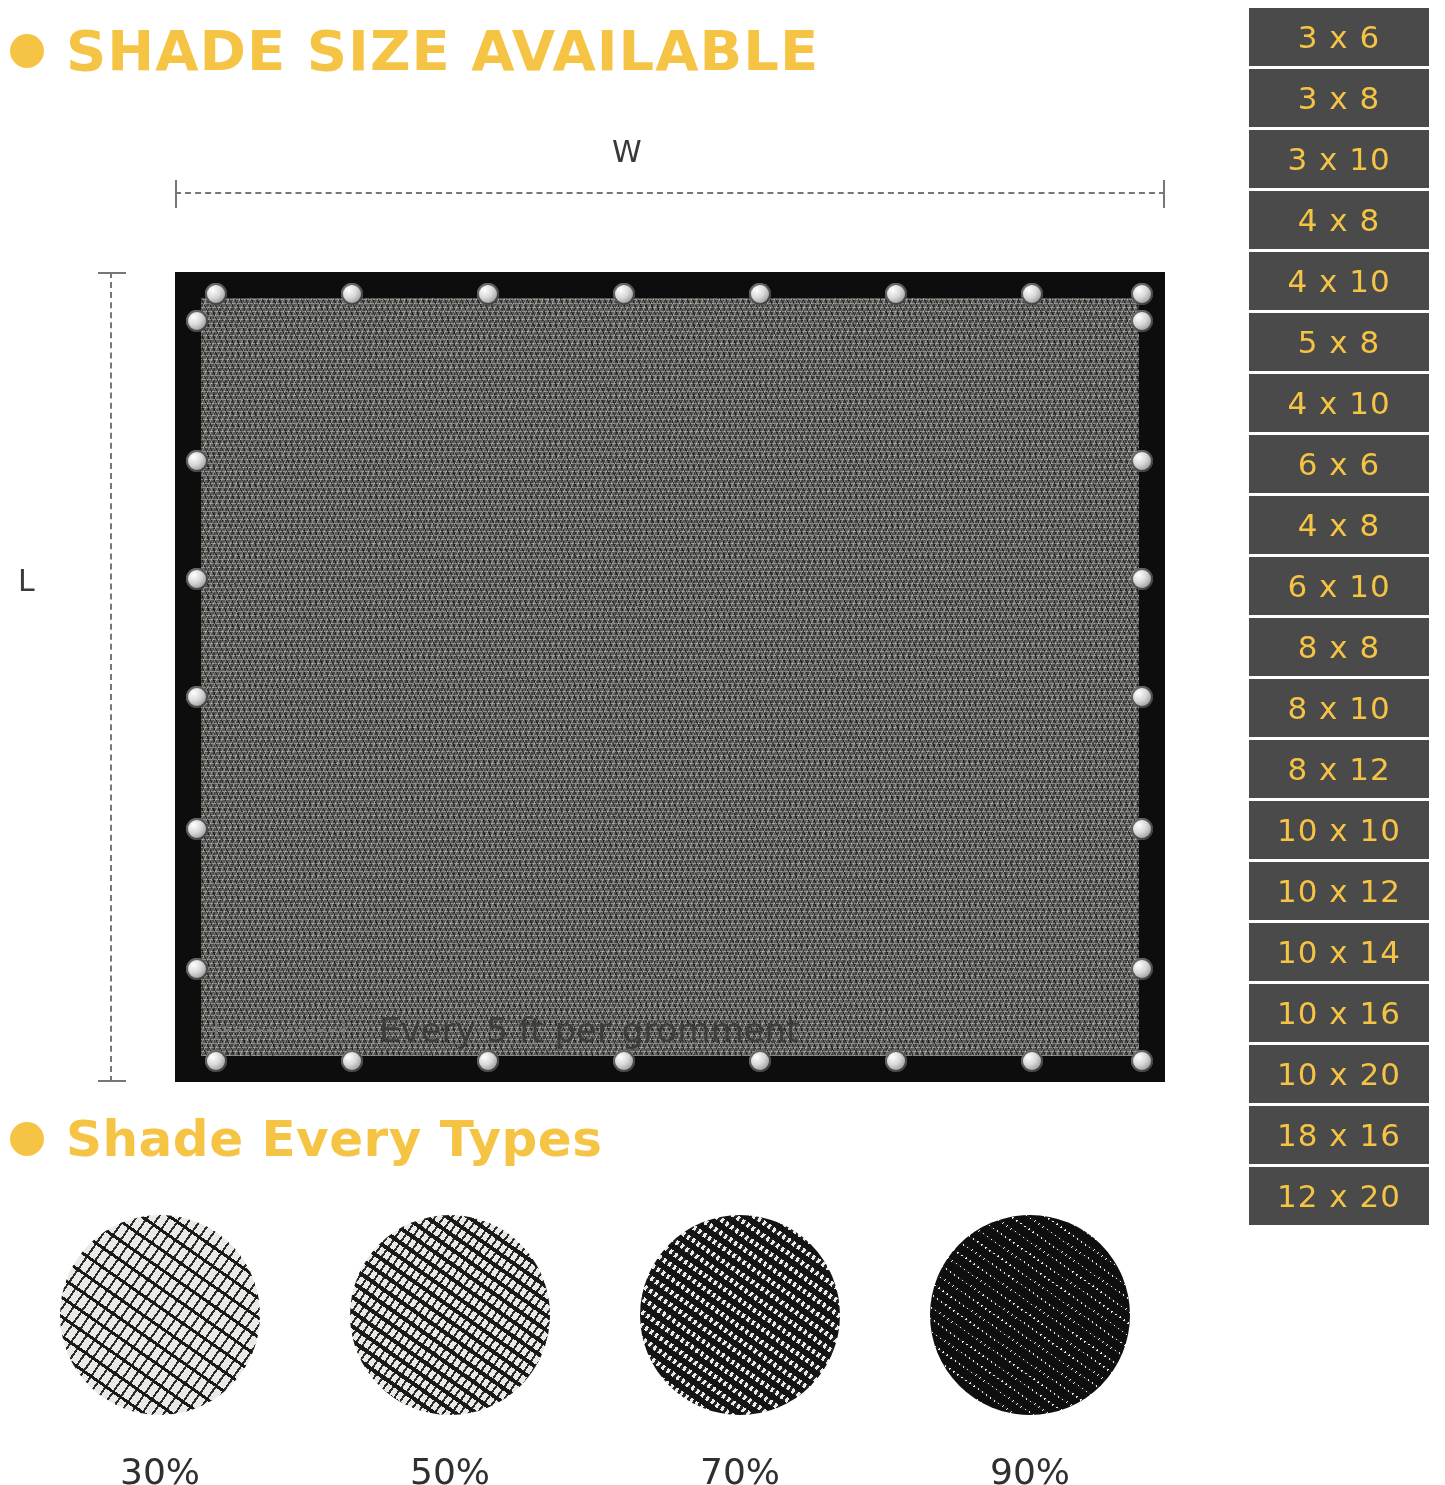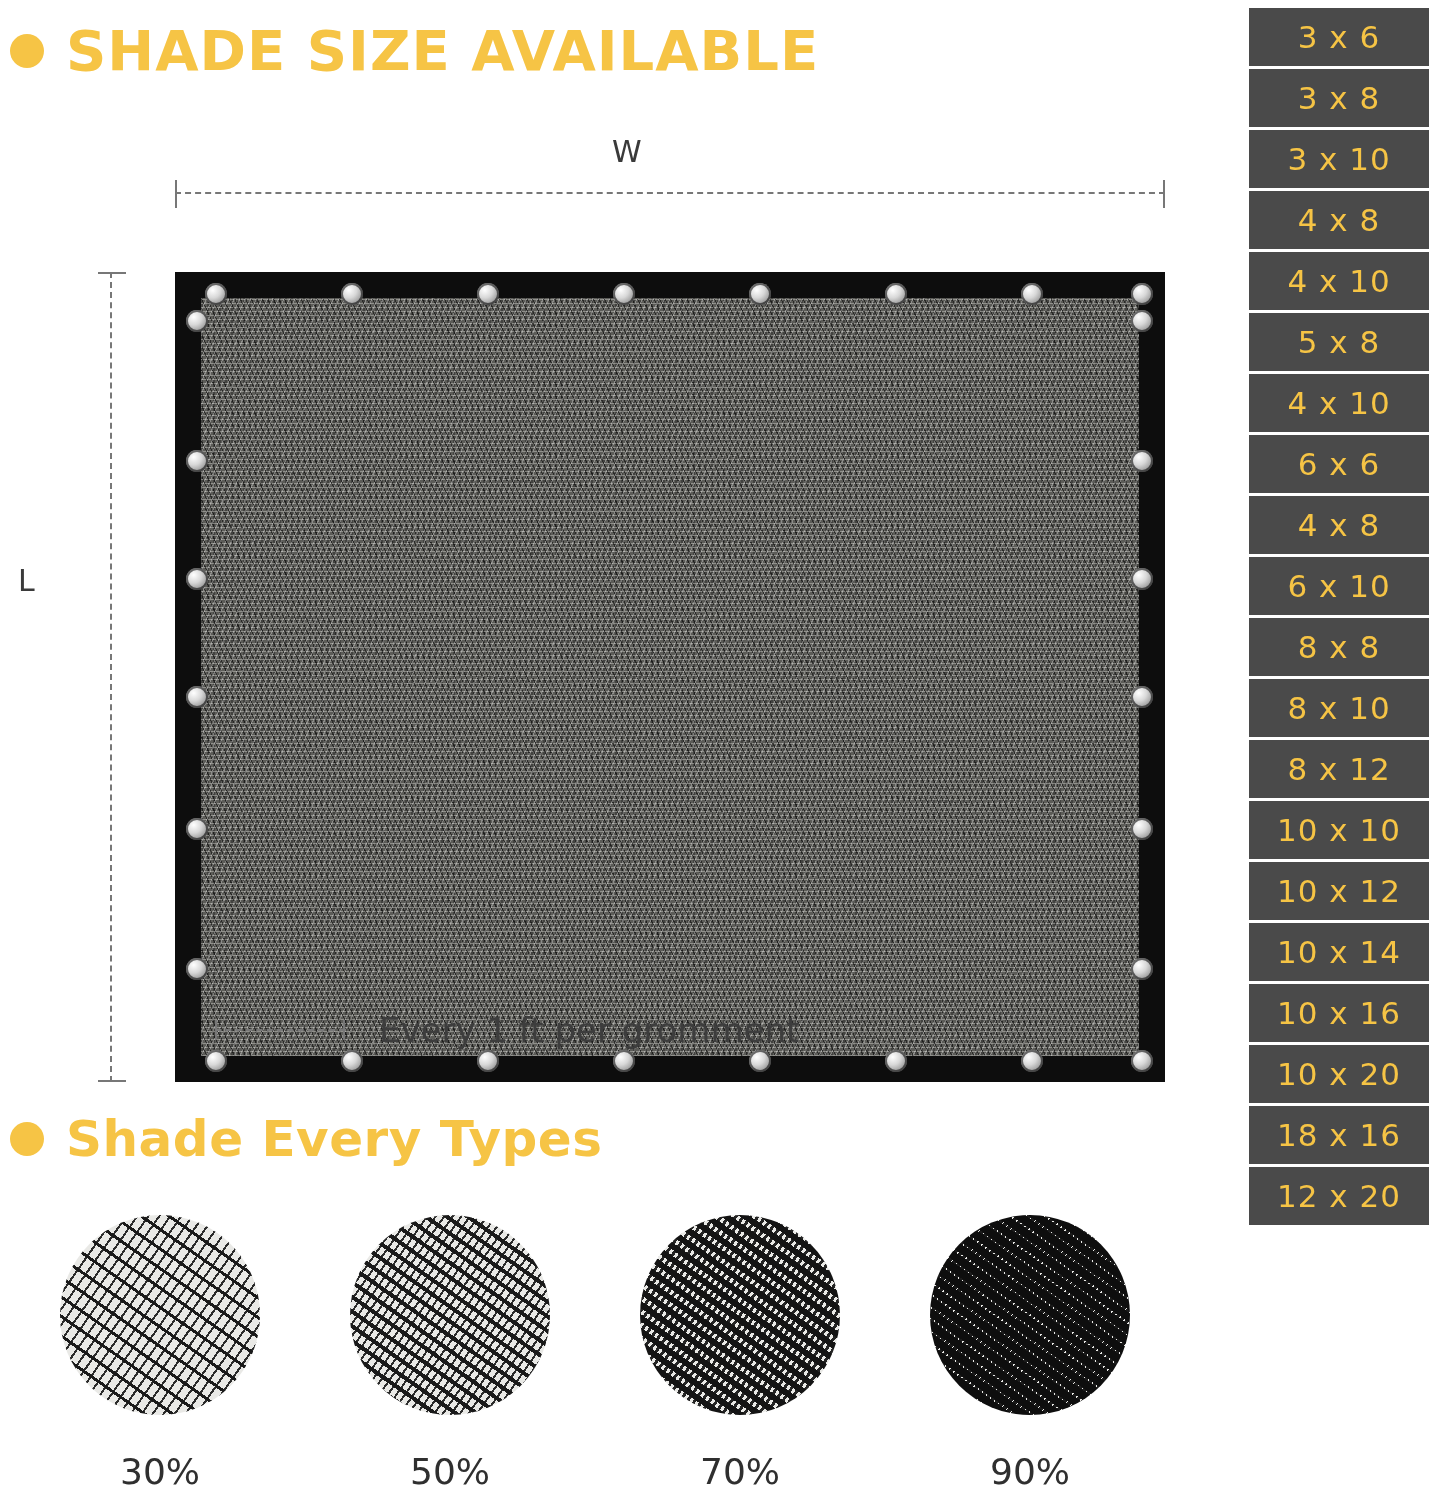--- a/index.html
+++ b/index.html
@@ -299,21 +299,21 @@
     <span class="grommet" style="left:930px;top:660px;"></span>
   </div>
 </div>
 
 <div class="spacing-row">
   <span class="spacing-dim">
     <span class="rule"></span>
     <span class="cap" style="left:0;"></span>
     <span class="cap" style="left:128px;"></span>
   </span>
-  <span class="spacing-text">Every 1 ft per gromment</span>
+  <span class="spacing-text">Every 5 ft per gromment</span>
 </div>
 
 <div class="heading" id="heading-shade-rate">
   <span class="bullet"></span>
   <span class="heading-text">Shade Every Types</span>
 </div>
 
 <div class="rates">
   <div class="rate-item">
     <div class="rate-circle rate-30"></div>

